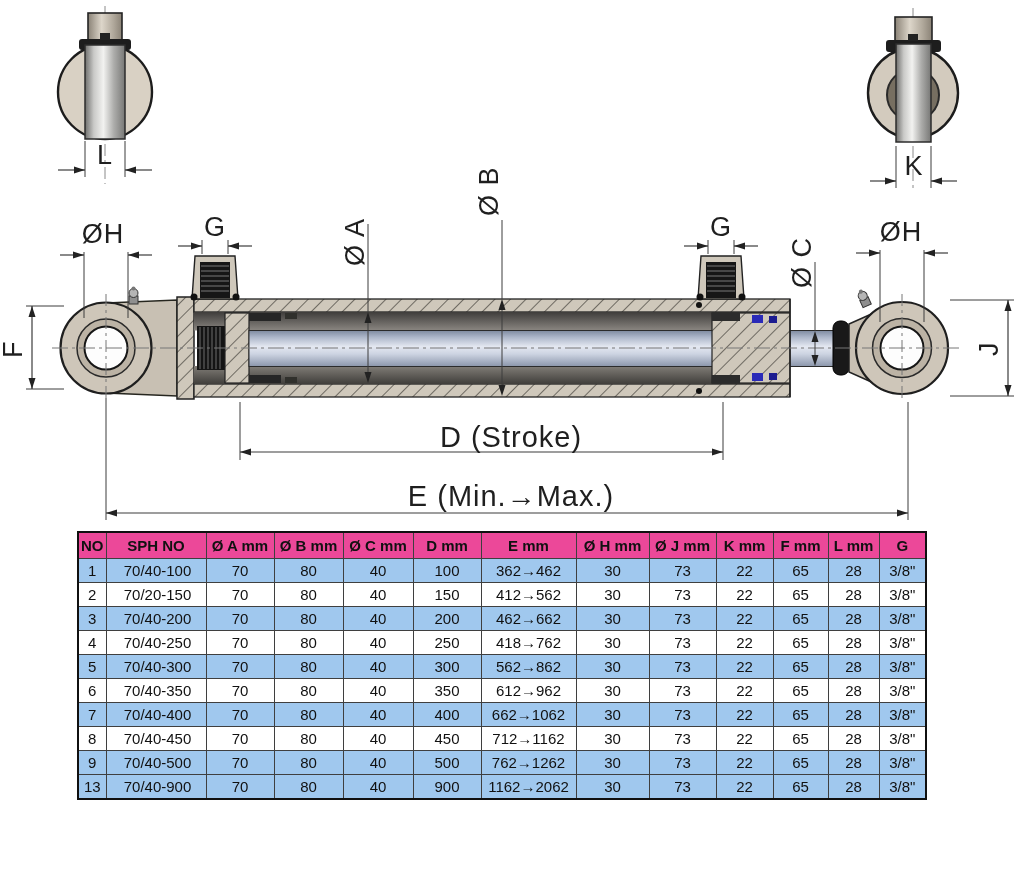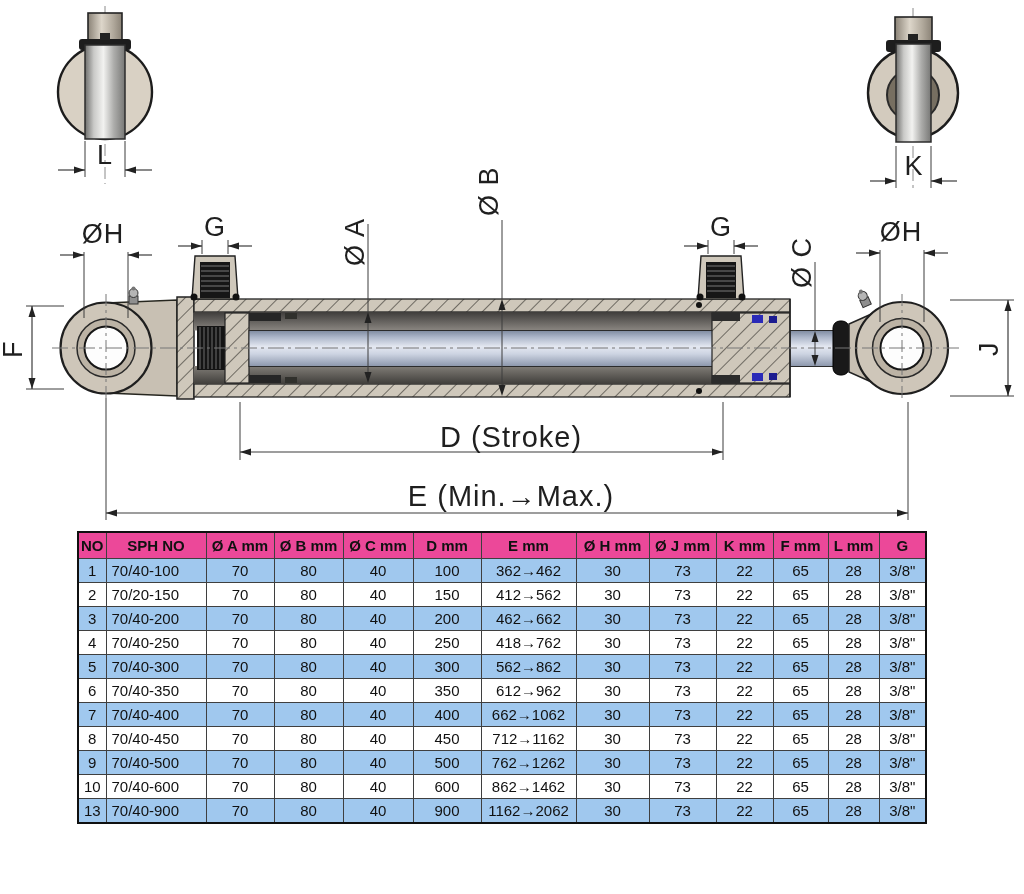--- a/index.html
+++ b/index.html
@@ -8,21 +8,21 @@
   svg text{fill:#1f1f1f;font-family:"Liberation Sans",sans-serif;}
   .dimtext{font-size:27px;letter-spacing:1px;}
   .bigdim{font-size:29px;letter-spacing:1px;}
   
   .spec-table-wrap{position:absolute;left:77px;top:531px;}
   table.spec{border-collapse:collapse;table-layout:fixed;width:848px;
              border:2.5px solid #101010;font-size:15px;color:#111;}
   table.spec th,table.spec td{border:1px solid #3f3f3f;padding:0 2px;text-align:center;
              height:23px;line-height:15px;overflow:hidden;white-space:nowrap;}
   table.spec th{height:25px;font-weight:bold;background:#ec4899;}
-  table.spec td.left{text-align:left;padding-left:5px;}
+  table.spec td.left{text-align:center;padding-left:5px;}
   table.spec tr.hl td{background:var(--hl,#A0C8EE);}
   .c0{width:28px}.c1{width:100px}.c2{width:68px}.c3{width:69px}.c4{width:70px}
   .c5{width:68px}.c6{width:95px}.c7{width:73px}.c8{width:67px}.c9{width:57px}
   .c10{width:55px}.c11{width:51px}.c12{width:47px}
 </style>
 </head>
 <body>
 
 <div class="stage">
 
@@ -438,35 +438,20 @@
             <td>40</td>
             <td>500</td>
             <td>762→1262</td>
             <td>30</td>
             <td>73</td>
             <td>22</td>
             <td>65</td>
             <td>28</td>
             <td>3/8"</td>
           </tr>
-          <tr>
-            <td>10</td>
-            <td class="left">70/40-600</td>
-            <td>70</td>
-            <td>80</td>
-            <td>40</td>
-            <td>600</td>
-            <td>862→1462</td>
-            <td>30</td>
-            <td>73</td>
-            <td>22</td>
-            <td>65</td>
-            <td>28</td>
-            <td>3/8"</td>
-          </tr>
           <tr class="hl">
             <td>13</td>
             <td class="left">70/40-900</td>
             <td>70</td>
             <td>80</td>
             <td>40</td>
             <td>900</td>
             <td>1162→2062</td>
             <td>30</td>
             <td>73</td>

